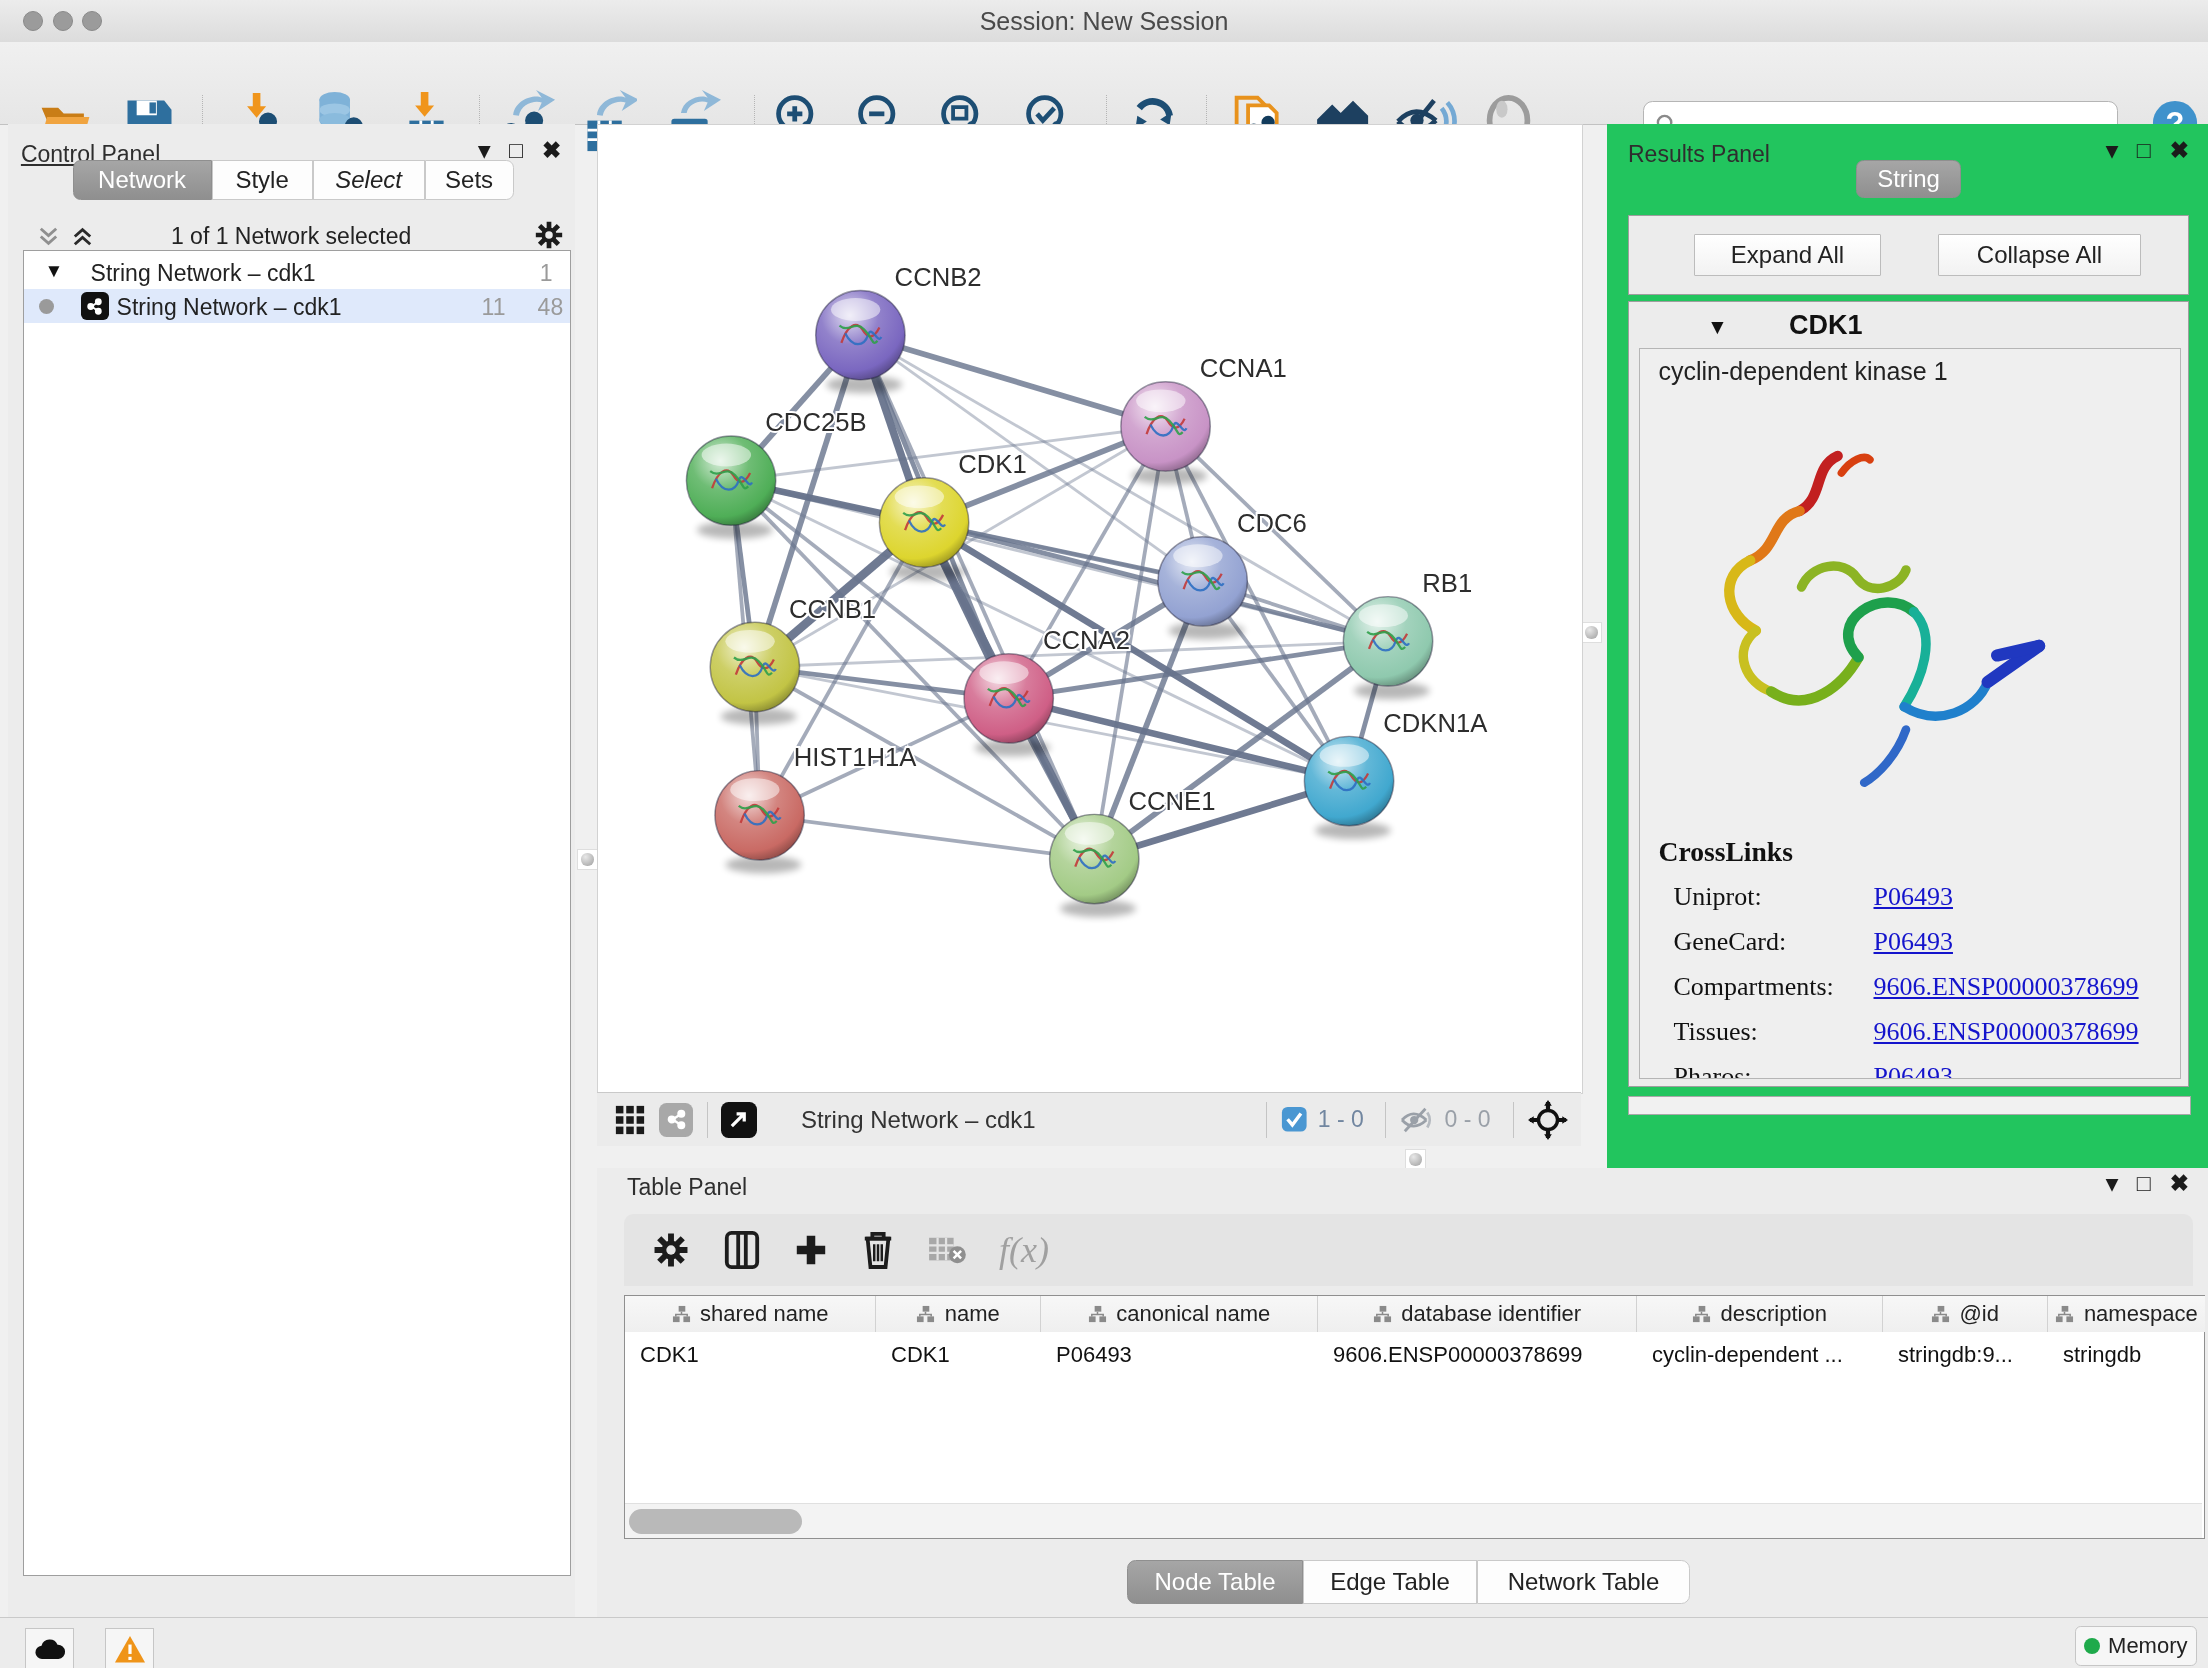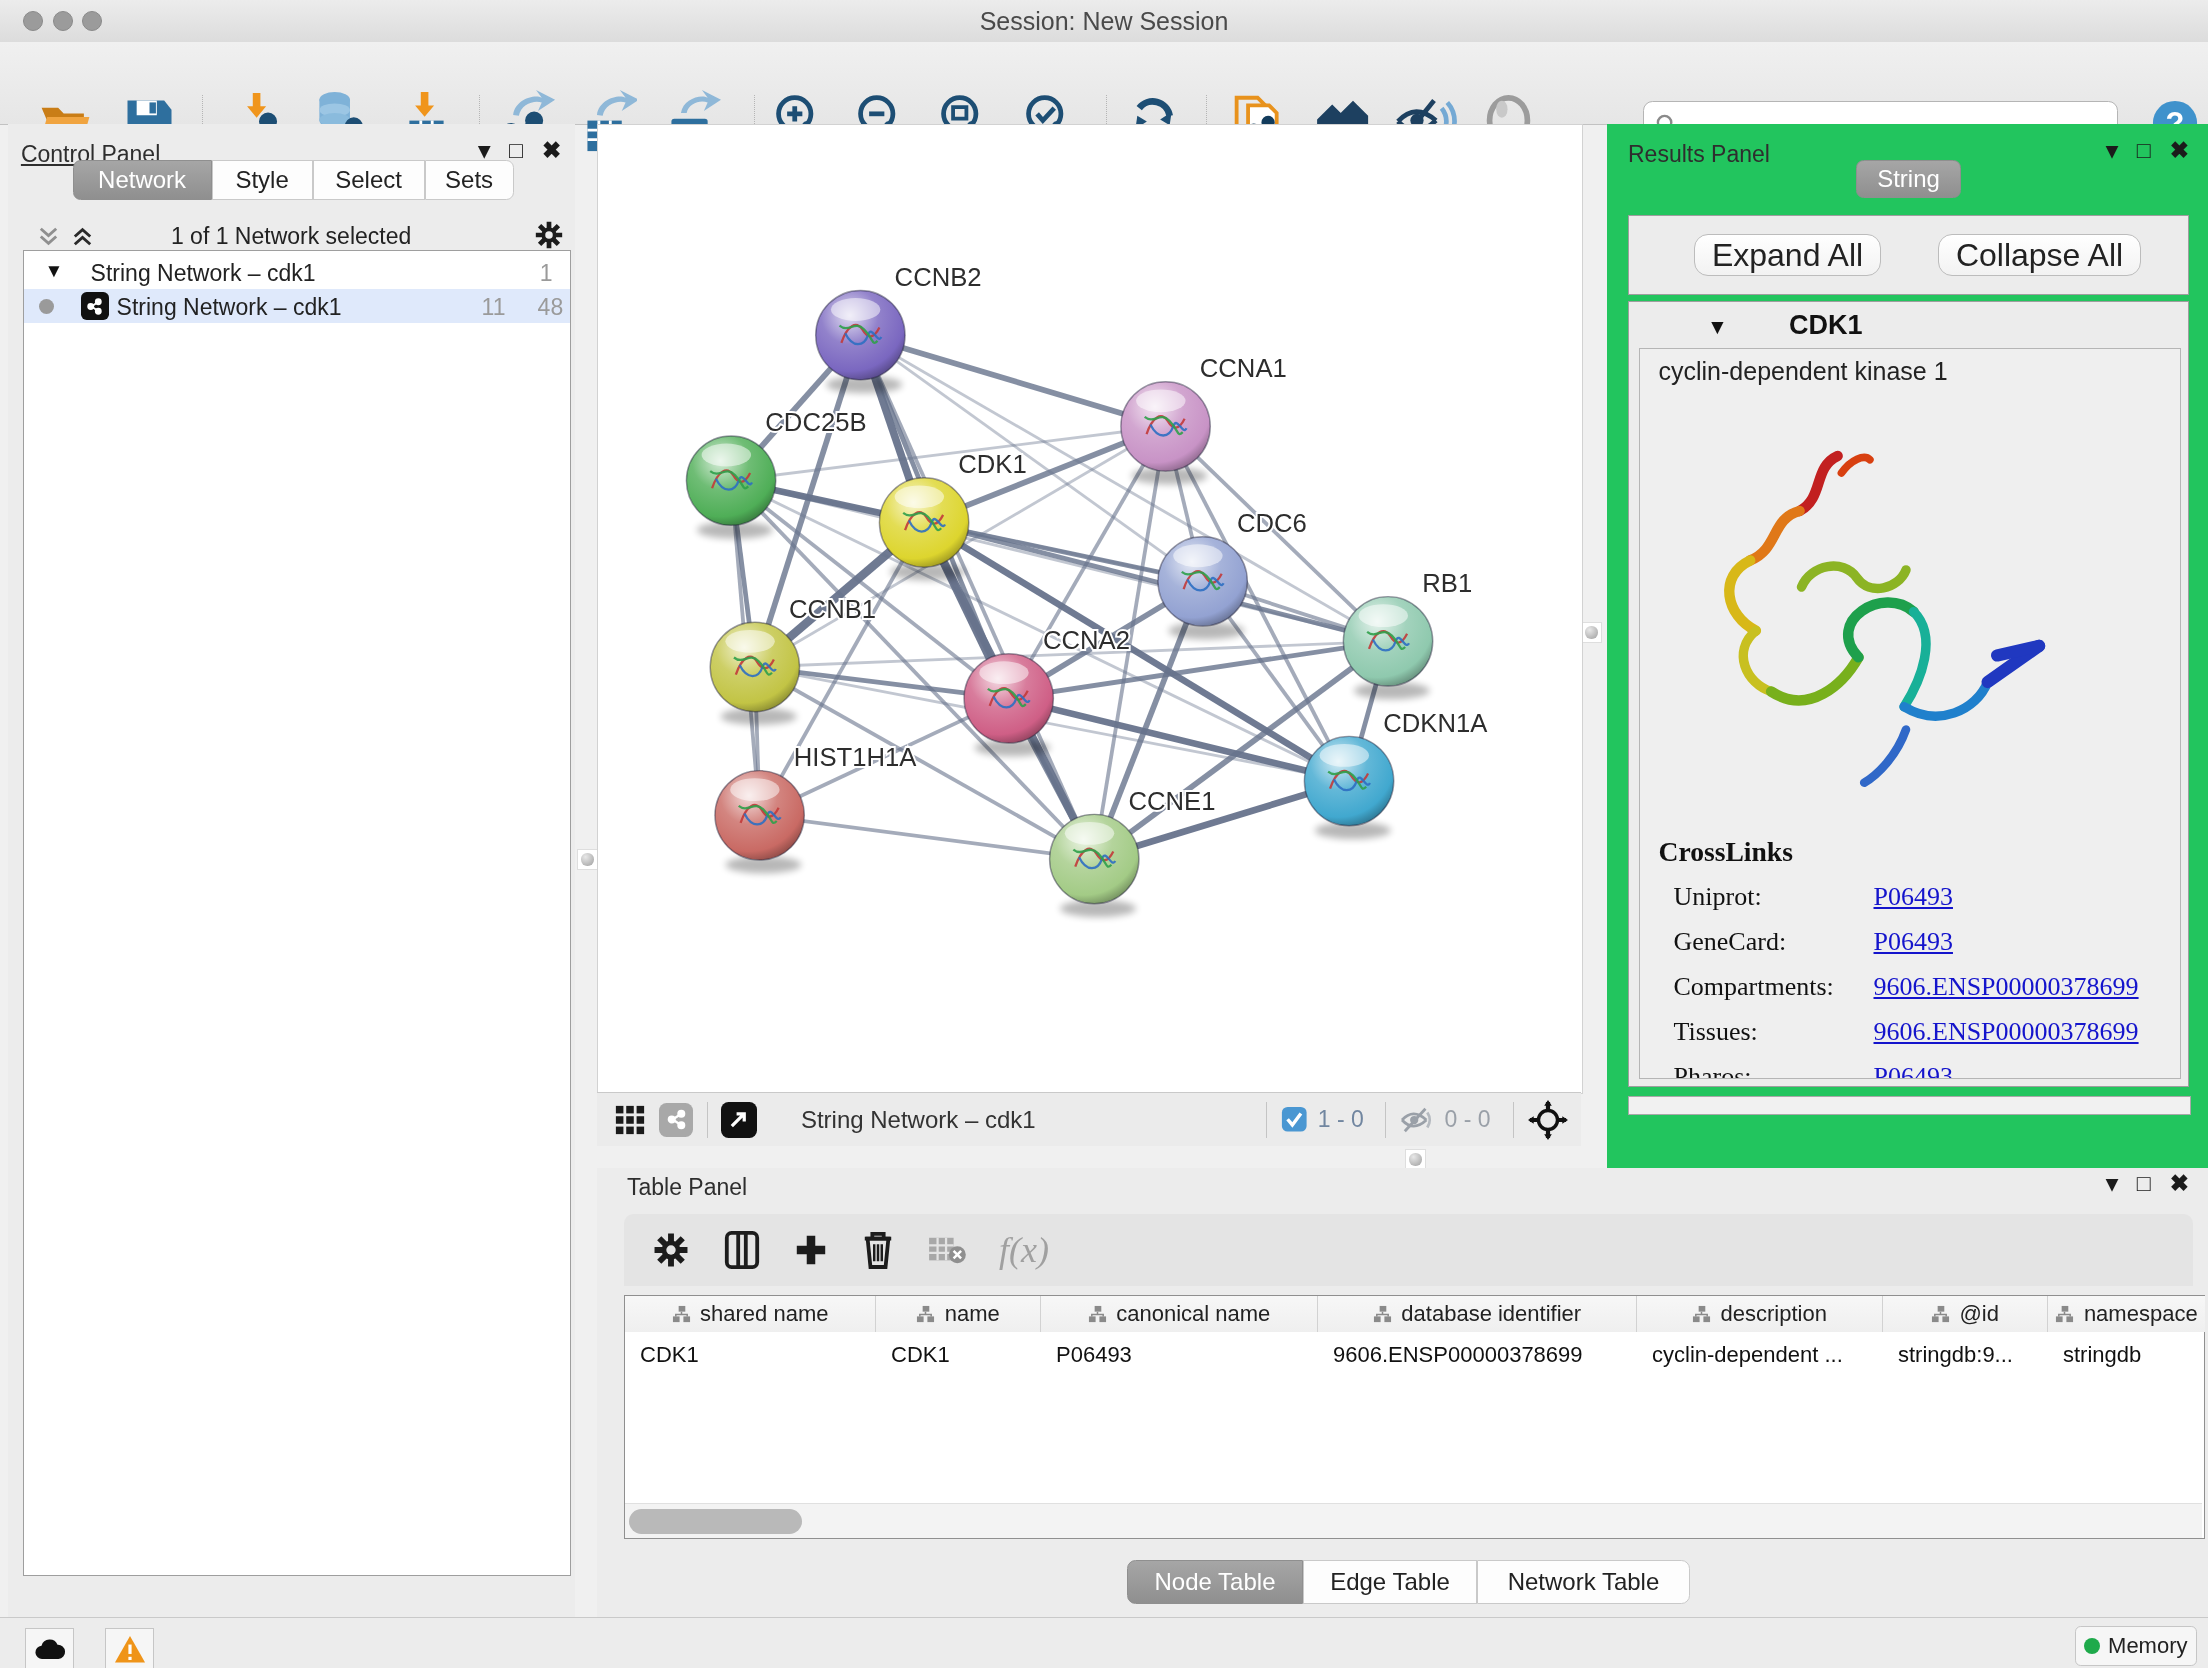--- a/index.html
+++ b/index.html
@@ -28,21 +28,21 @@
   .selrow{background:#dfe9fb;}
   .shareicon{display:inline-flex;width:28.5px;height:28.5px;background:#111;border-radius:5.7px;align-items:center;justify-content:center;}
   
   .netview{background:#ffffff;border:1px solid #d2d2d2;}
   .nettb{background:#ebebeb;border-top:1px solid #c9c9c9;display:flex;align-items:center;}
   .ntsep{width:1px;height:36px;background:#c4c4c4;margin:0 13.3px;}
   .handle{width:19px;height:19px;background:#fff;border:1px solid #dedede;display:flex;align-items:center;justify-content:center;}
   .handle i{width:12.4px;height:12.4px;border-radius:50%;background:radial-gradient(circle at 35% 30%,#e8e8e8,#9e9e9e);}
   
   .rbox{box-sizing:border-box;background:#ececec;border:1px solid #9e9e9e;}
-  .btn{box-sizing:border-box;background:linear-gradient(#ffffff,#f2f2f2);border:1px solid #bcbcbc;border-radius:14px;font-size:32px;color:#222;text-align:center;}
+  .btn{box-sizing:border-box;background:linear-gradient(#ffffff,#f2f2f2);border:1px solid #bcbcbc;border-radius:1px;font-size:24px;color:#222;text-align:center;}
   .serif{font-family:"Liberation Serif","DejaVu Serif",serif;}
   .cl-link{color:#1414cc;text-decoration:underline;}
   
   .tblbox{background:#fff;border:1px solid #8f8f8f;}
   .thead,.trow{display:grid;grid-template-columns:251px 165px 277px 319px 246px 165px 157px;}
   .th{display:flex;align-items:center;justify-content:center;gap:9.5px;font-size:22px;color:#222;border-right:1px solid #d2d2d2;background:linear-gradient(#f7f7f7,#efefef);height:36px;overflow:hidden;white-space:nowrap;}
   .td{font-size:22px;color:#111;padding:9.5px 1.9px 0 15px;overflow:hidden;white-space:nowrap;}
   .hsb{background:#f3f3f3;}
   .hthumb{background:#b9b9b9;border-radius:13.3px;}
   .btab{box-sizing:border-box;display:inline-block;height:44px;line-height:42px;}
@@ -224,21 +224,21 @@
         </svg>
     </button>
   </div>
 
   <div class="abs" style="left:7.6px;top:124px;width:567px;height:1493px;background:#ececec;">
     <div class="abs ptitle" style="left:13.3px;top:17px;text-decoration:underline;">Control Panel</div>
     <div class="abs wicons" style="right:13.3px;top:13.3px;">
       <span>▾</span><span>□</span><span>✖</span>
     </div>
     <div class="abs" style="left:65px;top:36px;">
-      <span class="tab sel" style="width:139px;height:40px;line-height:38px;border-radius:7.6px 0 0 7.6px;">Network</span><span class="tab" style="width:101px;height:40px;line-height:38px;">Style</span><span class="tab" style="width:112px;height:40px;line-height:38px;">Select</span><span class="tab" style="width:89px;height:40px;line-height:38px;border-radius:0 7.6px 7.6px 0;">Sets</span>
+      <span class="tab sel" style="width:139px;height:40px;line-height:38px;border-radius:7.6px 0 0 7.6px;">Network</span><span class="tab" style="width:101px;height:40px;line-height:38px;">Style</span><span class="tab" style="width:112px;height:40px;line-height:38px;font-style:italic;">Select</span><span class="tab" style="width:89px;height:40px;line-height:38px;border-radius:0 7.6px 7.6px 0;">Sets</span>
     </div>
     <div class="abs" style="left:0;top:93px;width:567px;height:38px;">
       <svg class="abs" style="left:27px;top:5.7px;" width="27" height="27" viewBox="0 0 28 28">
           <path d="M6 6l8 7 8-7M6 14l8 7 8-7" fill="none" stroke="#8f8f8f" stroke-width="3"></path>
         </svg>
       <svg class="abs" style="left:61px;top:5.7px;" width="27" height="27" viewBox="0 0 28 28">
           <path d="M6 22l8-7 8 7M6 14l8-7 8 7" fill="none" stroke="#2a2a2a" stroke-width="3"></path>
         </svg>
       <div class="abs" style="left:0;width:100%;text-align:center;top:5.7px;font-size:23px;color:#222;">1 of 1 Network selected</div>
       <svg class="abs" style="left:525px;top:1.9px;" width="32" height="32" viewBox="0 0 34 34">

